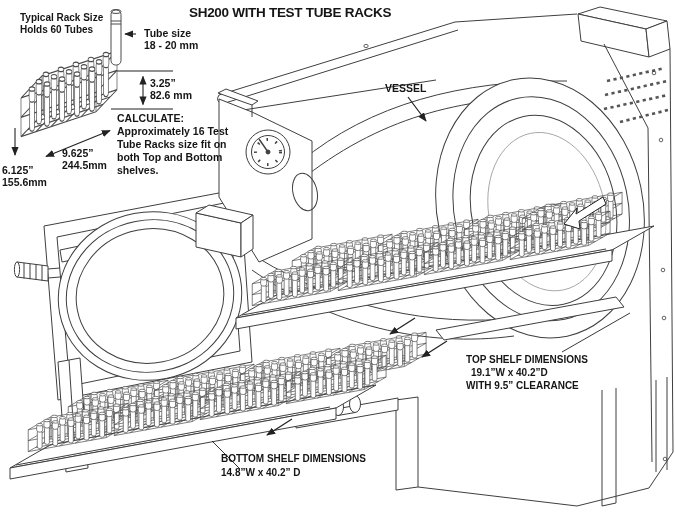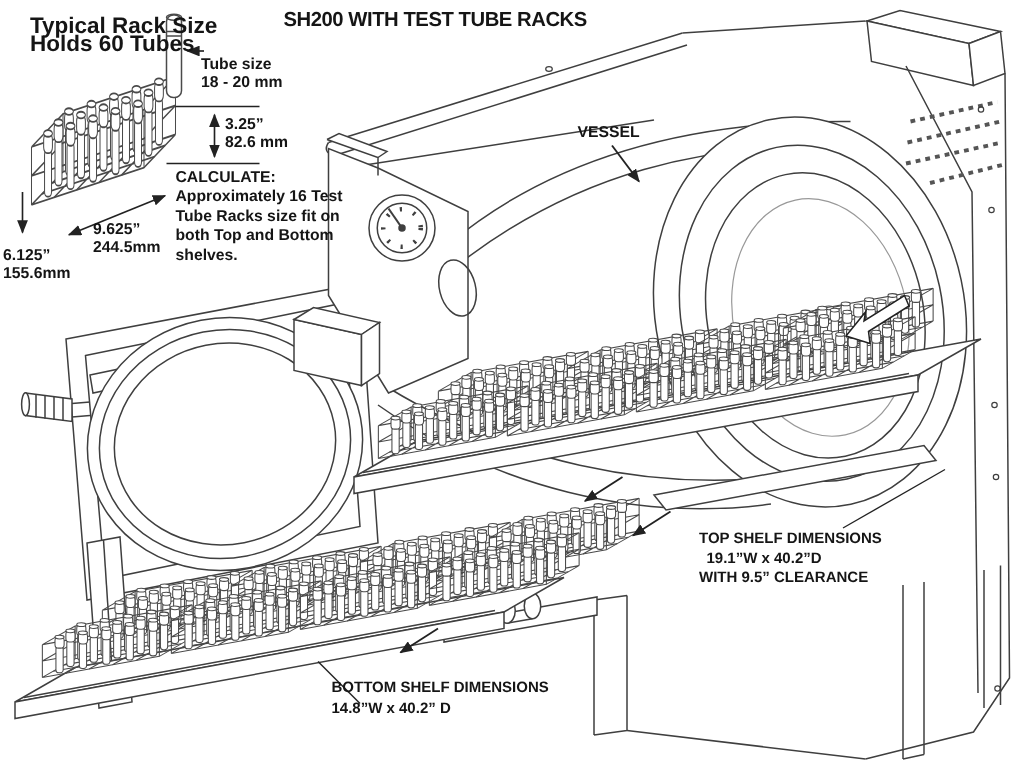--- a/index.html
+++ b/index.html
@@ -1,22 +1,22 @@
 <!DOCTYPE html>
 <html><head>
 <meta charset="utf-8">
 <style>
   html,body{margin:0;padding:0;background:#fff;}
   .canvas{position:relative;width:675px;height:521px;background:#ffffff;overflow:hidden;
           font-family:"Liberation Sans", sans-serif;color:#111;}
   .canvas svg{position:absolute;left:0;top:0;}
   .lbl{position:absolute;font-weight:bold;color:#151515;white-space:nowrap;}
   #title{left:189px;top:5px;font-size:13.5px;letter-spacing:-0.3px;}
-  #rackSize{left:20px;top:12px;font-size:15px;line-height:12px;}
-  #tubeSize{left:134px;top:27px;font-size:10.5px;line-height:12px;margin-top:10px;}
+  #rackSize{left:20px;top:12px;font-size:10px;line-height:12px;}
+  #tubeSize{left:144px;top:27px;font-size:10.5px;line-height:12px;}
   #dimH{left:150px;top:78px;font-size:10.5px;line-height:11.5px;}
   #calcHead{left:117px;top:112px;font-size:10.5px;}
   #calcBody{left:117px;top:125px;font-size:10.5px;line-height:13px;}
   #dimD{left:62px;top:148px;width:52px;font-size:10.5px;line-height:11.5px;}
   #dimW{left:2px;top:165px;width:56px;font-size:10.5px;line-height:11.5px;}
   #vessel{left:385px;top:82px;font-size:10.5px;}
   #topShelf{left:466px;top:353px;font-size:10px;line-height:13px;}
   #topShelf .indent{padding-left:5px;}
   #bottomShelf{left:221px;top:452px;width:142px;font-size:10px;line-height:13.5px;}
 </style>

